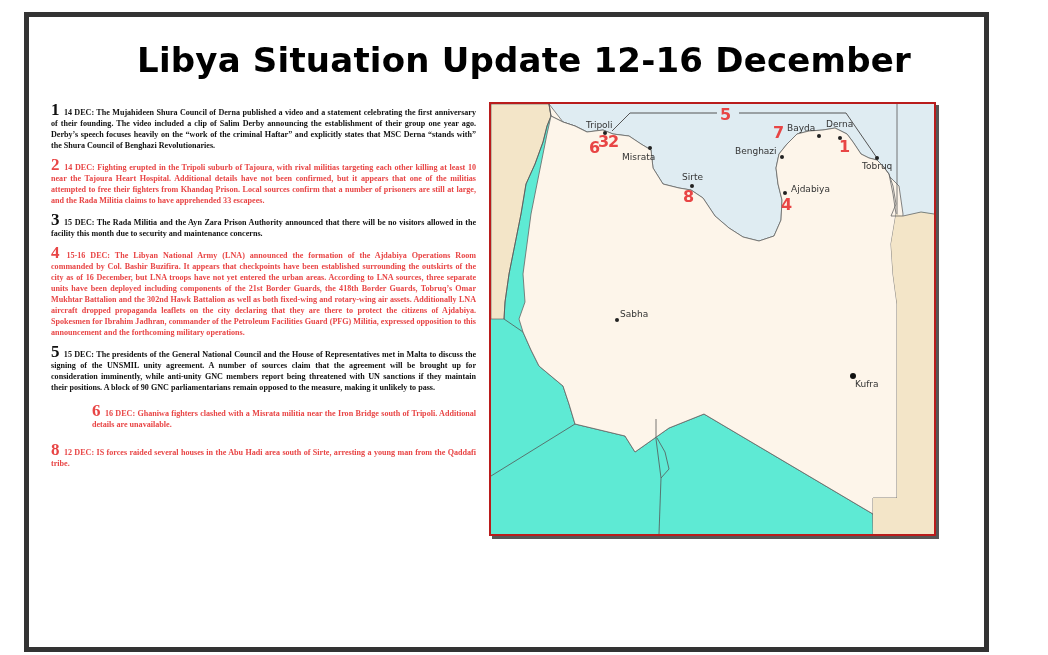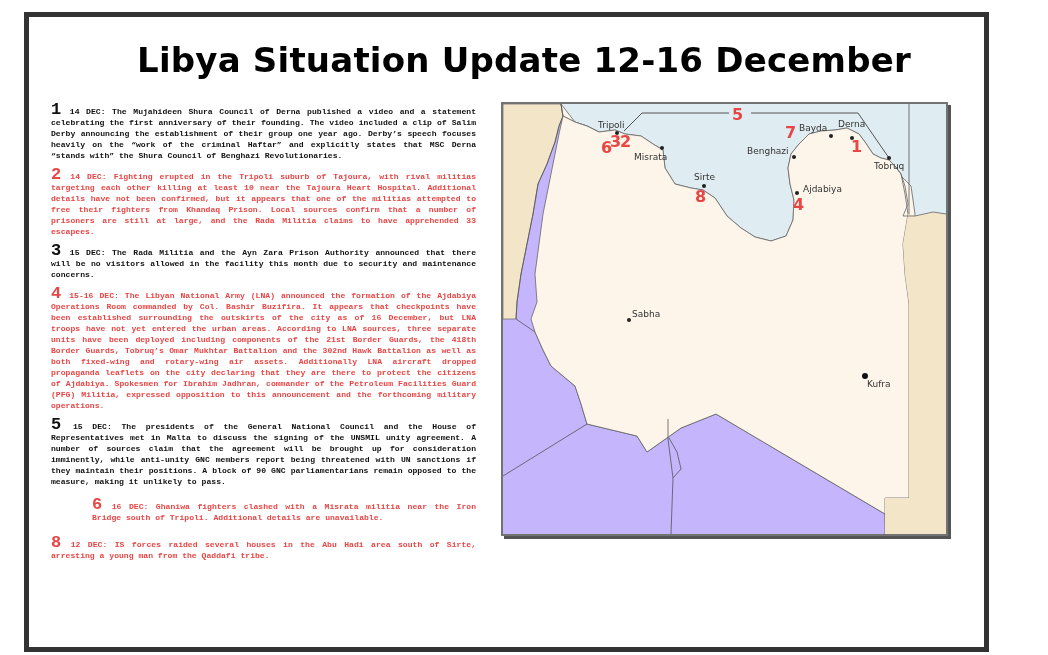--- a/index.html
+++ b/index.html
@@ -13,30 +13,30 @@
   }
   .title {
     position: absolute; left: 0; top: 40px; width: 1048px; text-align: center;
     font-family: "DejaVu Sans", sans-serif; font-weight: bold; font-size: 34px; color: #000;
     letter-spacing: 0.2px;
   }
   .items {
     position: absolute; left: 51px; top: 104px; width: 425px;
   }
   .item {
-    font-family: Liberation Mono, monospace; font-weight: bold; font-size: 8.1px;
+    font-family: Liberation Serif, serif; font-weight: bold; font-size: 8.1px;
     line-height: 11px; text-align: justify; margin: 0 0 8px 0;
   }
   .item .num { font-size: 17px; font-weight: bold; line-height: 11px; margin-right: 2px; }
   .item.black { color: #111111; }
   .item.red { color: #e84545; }
   .map-box {
-    position: absolute; left: 501px; top: 102px; width: 443px; height: 430px;
-    border: 2px solid #737373; box-shadow: 3px 3px 0 #555;
-    background: #c4b5fd; overflow: hidden;
+    position: absolute; left: 489px; top: 102px; width: 443px; height: 430px;
+    border: 2px solid #b91c1c; box-shadow: 3px 3px 0 #555;
+    background: #5eead4; overflow: hidden;
   }
   .map-box svg { position: absolute; left: 0; top: 0; }
   .city-label { font-family: "DejaVu Sans", sans-serif; font-size: 9px; fill: #333; }
   .marker { font-family: "DejaVu Sans", sans-serif; font-size: 16px; font-weight: bold; fill: #e84545; }
 </style>
 </head>
 <body>
 
 <div class="frame"></div>
 

